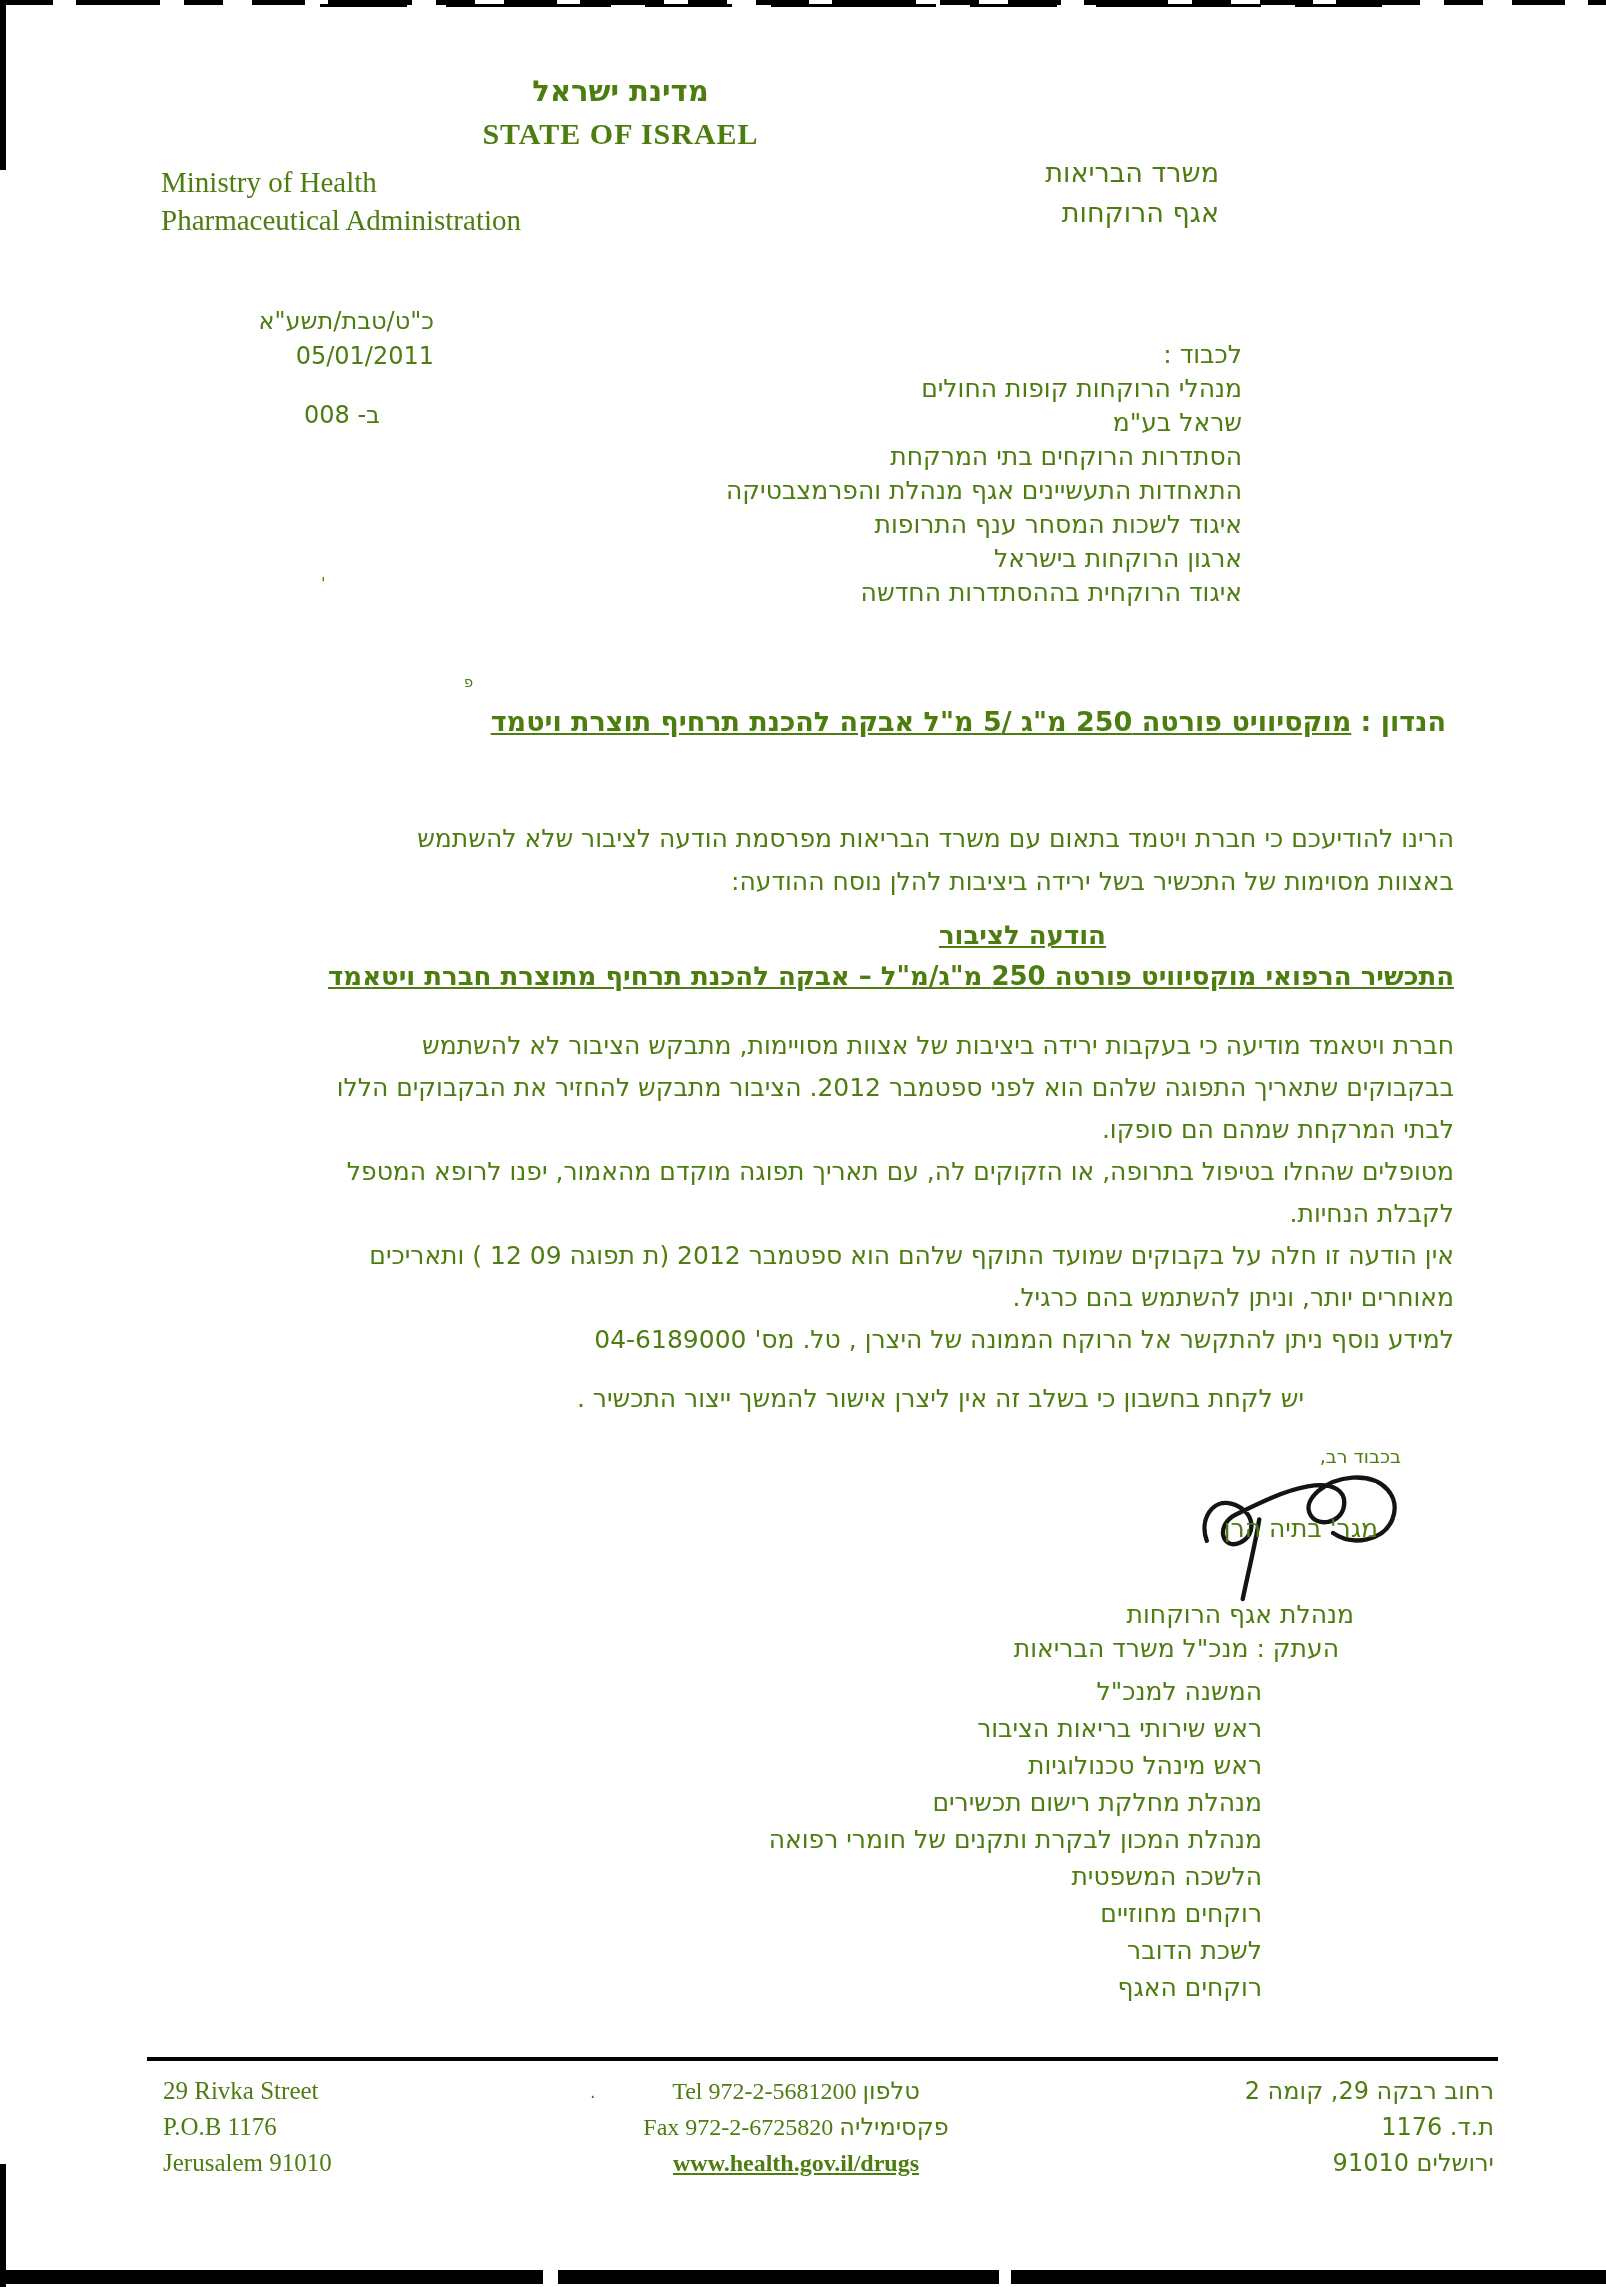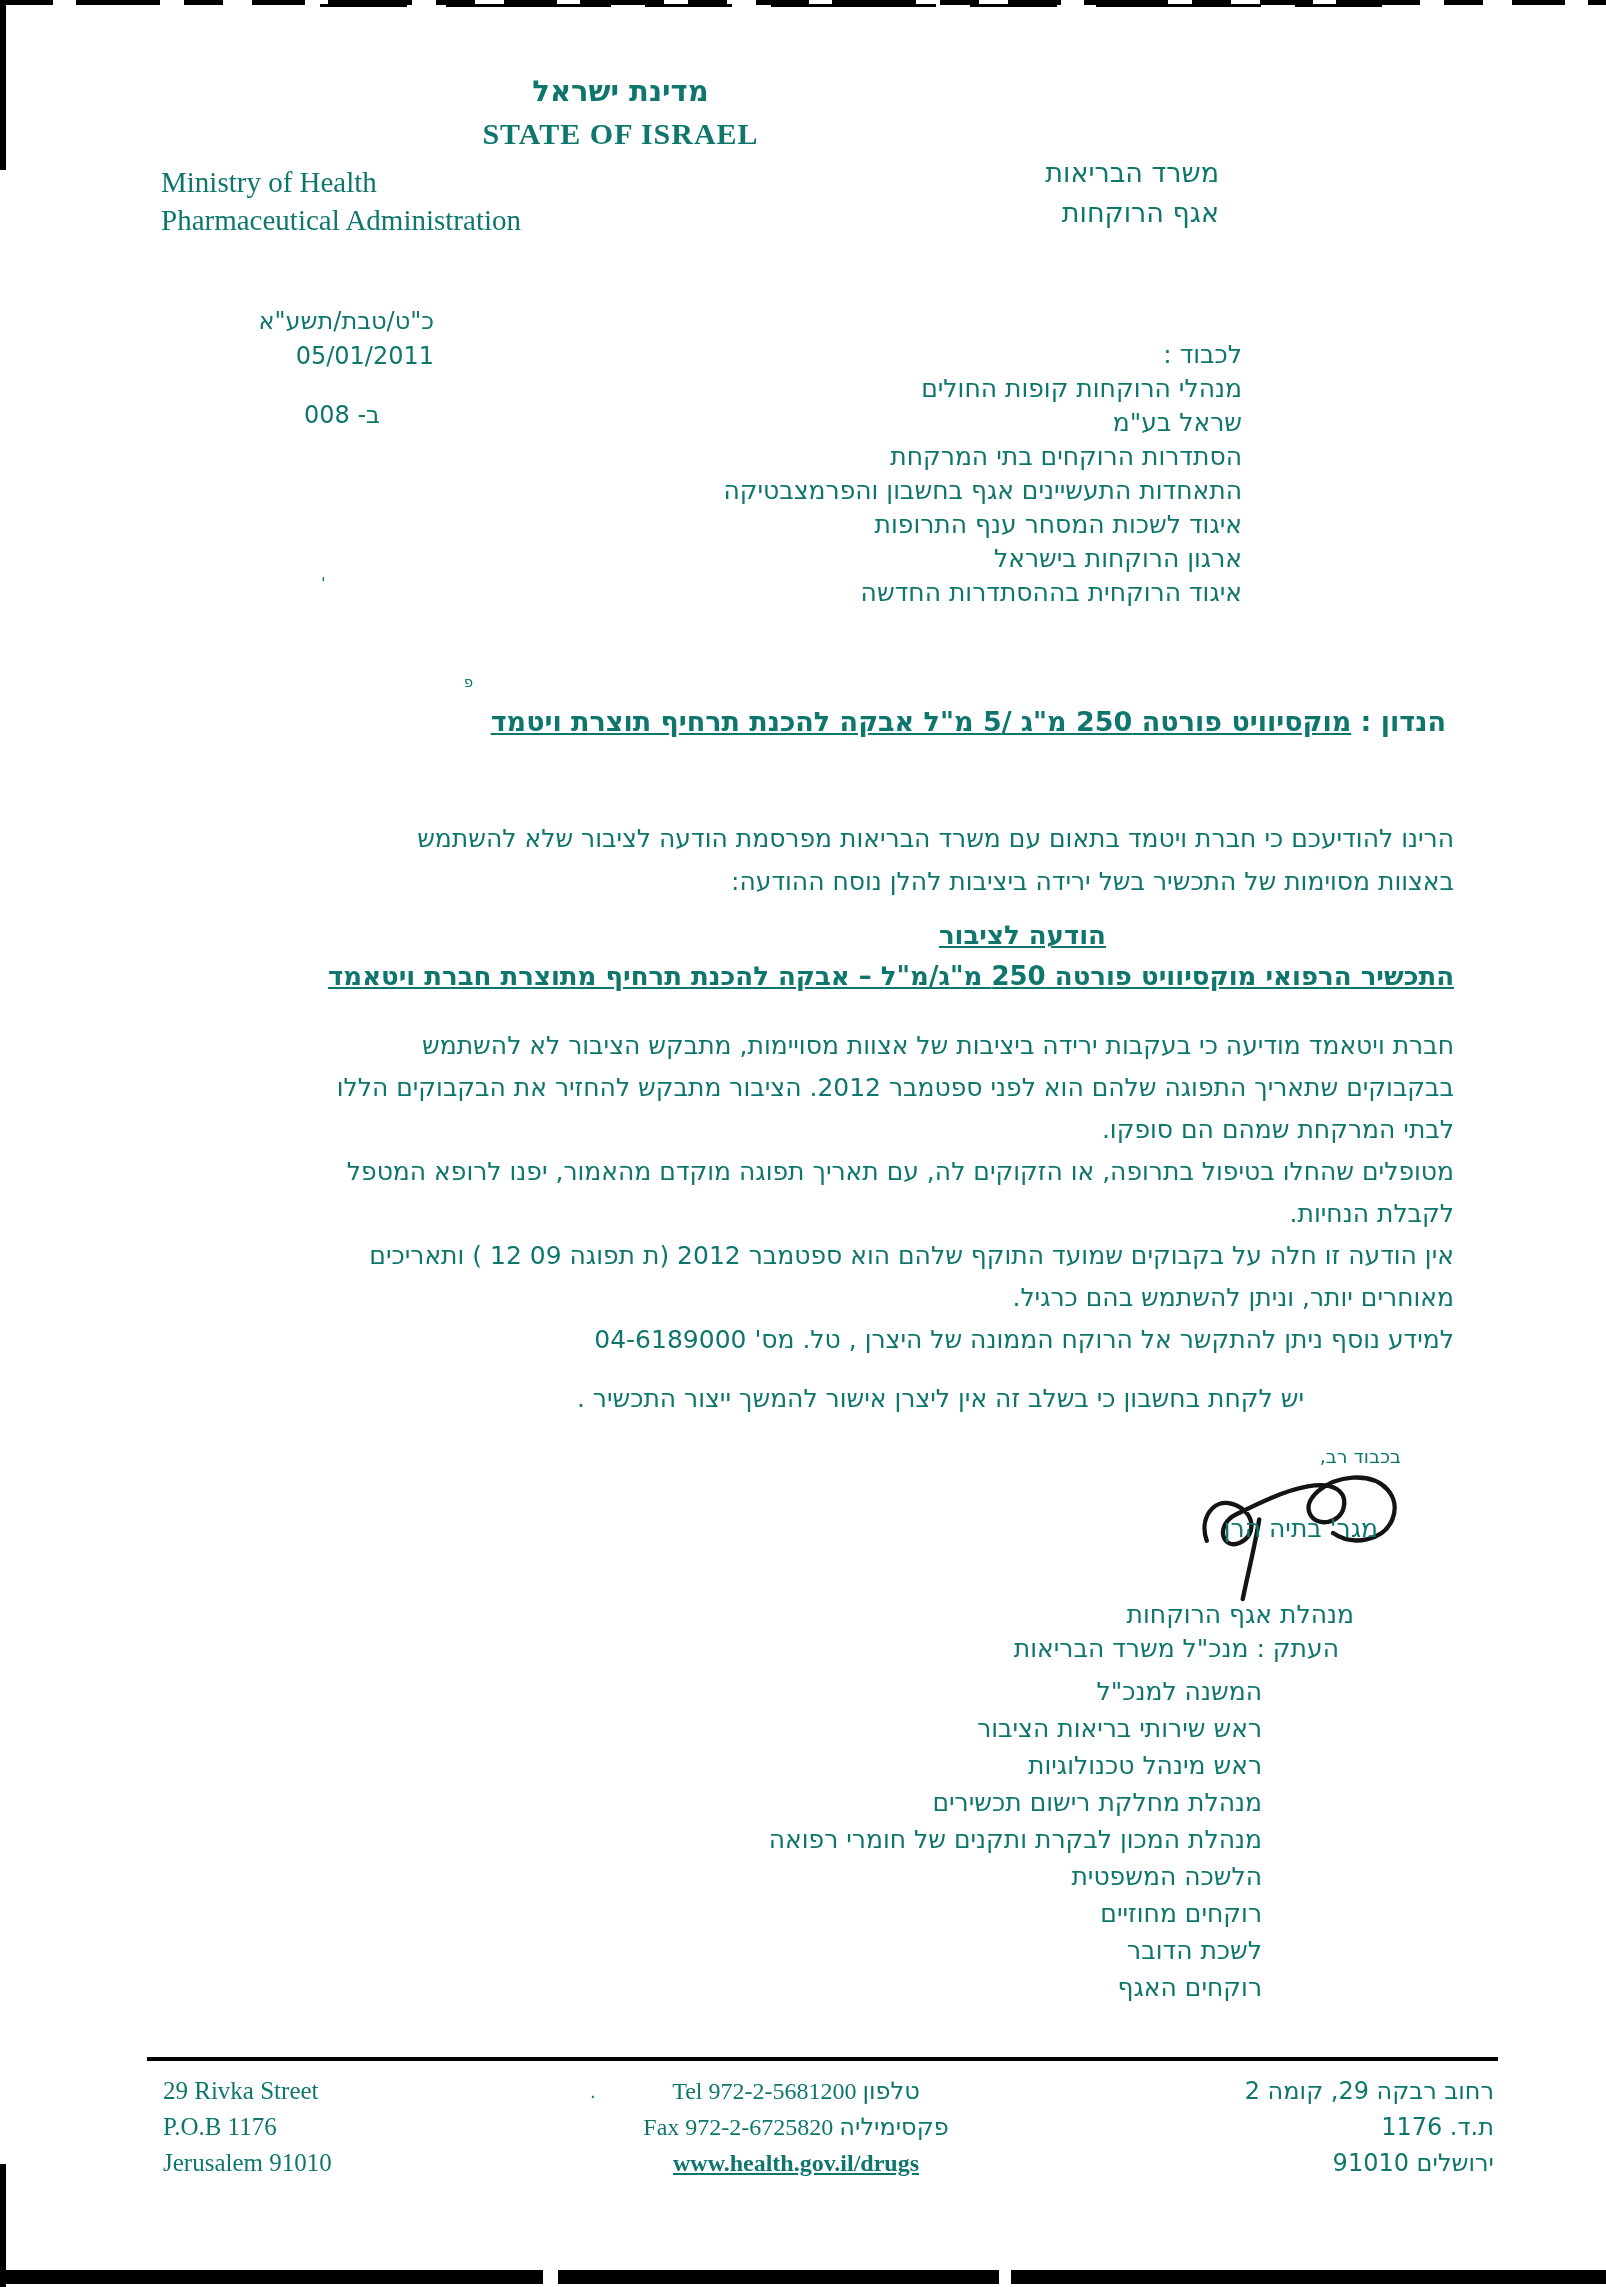--- a/index.html
+++ b/index.html
@@ -1,18 +1,18 @@
 <!DOCTYPE html>
 <html lang="he"><head>
 <meta charset="utf-8">
 <style>
   html,body{margin:0;padding:0;background:#ffffff;}
   .page{
     position:relative;width:1607px;height:2287px;background:#ffffff;
-    overflow:hidden;color:#0f766e;
+    overflow:hidden;color:#4d7c0f;
     font-family:"DejaVu Sans",sans-serif;
   }
   .abs{position:absolute;}
   .he{direction:rtl;text-align:right;font-family:"DejaVu Sans",sans-serif;}
   .en{direction:ltr;font-family:"Liberation Serif",serif;}
   .nowrap{white-space:nowrap;}
   
   .top-edge1{top:0;left:0;width:100%;height:4.9px;
     background:repeating-linear-gradient(90deg,#000 0 53px,transparent 53px 76px,#000 76px 160px,transparent 160px 184px,#000 184px 223px,transparent 223px 252px);}
   .top-edge2{top:3.9px;left:320px;width:1067px;height:2.9px;
@@ -90,21 +90,21 @@
     <div class="nowrap">05/01/2011</div>
   </div>
   <div class="abs ref-block he nowrap">ב- 008</div>
 
   <div class="abs recipients he">
     <div class="nowrap">לכבוד :</div>
     <div>
         <div class="nowrap">מנהלי הרוקחות קופות החולים</div>
         <div class="nowrap">שראל בע"מ</div>
         <div class="nowrap">הסתדרות הרוקחים בתי המרקחת</div>
-        <div class="nowrap">התאחדות התעשיינים  אגף בחשבון והפרמצבטיקה</div>
+        <div class="nowrap">התאחדות התעשיינים  אגף מנהלת והפרמצבטיקה</div>
         <div class="nowrap">איגוד לשכות המסחר ענף התרופות</div>
         <div class="nowrap">ארגון הרוקחות בישראל</div>
         <div class="nowrap">איגוד הרוקחית בההסתדרות החדשה</div>
       </div>
   </div>
 
   <div class="abs subject he nowrap">
     <span>הנדון :</span>
     <span> </span>
     <span class="u">מוקסיוויט פורטה 250 מ"ג /5 מ"ל אבקה להכנת תרחיף תוצרת ויטמד</span>

